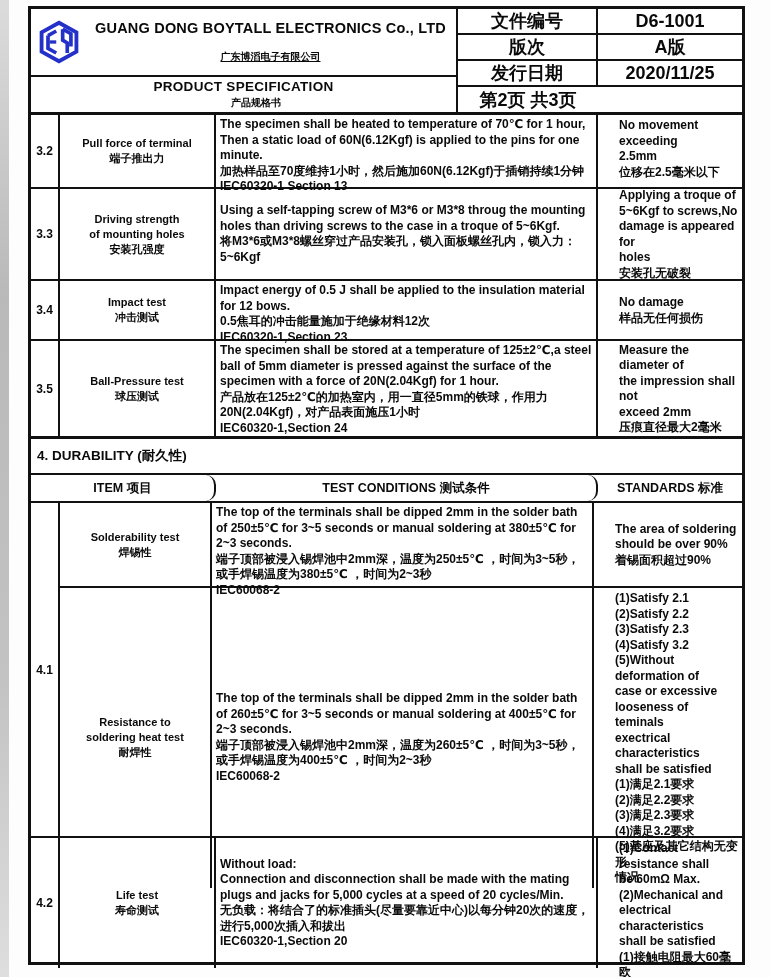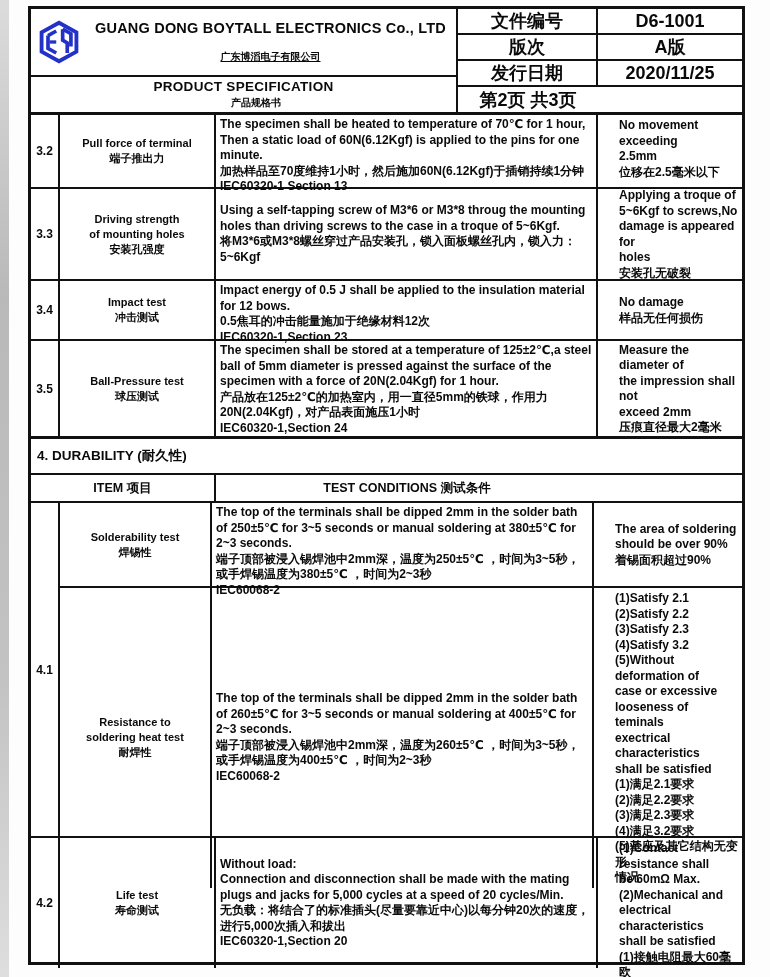--- a/index.html
+++ b/index.html
@@ -41,21 +41,21 @@
   .c-item { width:156px; display:flex; flex-direction:column; align-items:center; justify-content:center;
             text-align:center; font-size:11px; line-height:15px; white-space:pre-line; padding:2px; }
   .c-cond { width:382px; font-size:12px; line-height:15.5px; padding:2px 3px 2px 4px; white-space:pre-line; }
   .c-std  { flex:1; font-size:12px; line-height:15.5px; padding:3px 2px 2px 21px; white-space:pre-line; }
   .v-center { display:flex; flex-direction:column; justify-content:center; }
   .r32 { height:74px; } .r33 { height:92px; } .r34 { height:60px; }
   .r35 { height:98px; border-bottom-width:3px; }
   .sec-title { height:36px; display:flex; align-items:center; padding-left:6px; font-size:13.5px;
                border-bottom:2px solid #111; }
   .colhead { height:28px; border-bottom:2px solid #111; }
-  .colhead .c { display:flex; align-items:center; justify-content:center; font-size:12.5px; }
+  .colhead .c { display:flex; align-items:center; justify-content:center; font-size:12.5px;border-radius:10px; }
   .ch-item { width:185px; } .ch-cond { width:382px; } .ch-std { flex:1; }
   .block41 { display:flex; border-bottom:2px solid #111; height:335px; }
   .block41 .c-num { height:100%; }
   .b41-right { flex:1; display:flex; flex-direction:column; }
   .sub { display:flex; }
   .sub .c-item { width:152px; }
   .sub-solder { height:85px; border-bottom:2px solid #111; }
   .sub-resist { flex:1; }
   .r42 { height:130px; border-bottom:none; }
 </style>
@@ -147,20 +147,21 @@
 the impression shall not
 exceed 2mm
 压痕直径最大2毫米</div>
     </div>
 
     <div class="sec-title">4. DURABILITY (耐久性)</div>
 
     <div class="trow colhead">
       <div class="c ch-item">ITEM 项目</div>
       <div class="c ch-cond">TEST CONDITIONS 测试条件</div>
+      <div class="c ch-std">STANDARDS 标准</div>
     </div>
 
     <div class="block41">
       <div class="c c-num">4.1</div>
       <div class="b41-right">
         <div class="sub sub-solder">
           <div class="c c-item"><span>Solderability test</span><span>焊锡性</span></div>
           <div class="c c-cond">The top of the terminals shall be dipped 2mm in the solder bath of 250±5℃ for 3~5 seconds or manual soldering at 380±5℃ for 2~3 seconds.
 端子顶部被浸入锡焊池中2mm深，温度为250±5℃ ，时间为3~5秒，
 或手焊锡温度为380±5℃ ，时间为2~3秒

